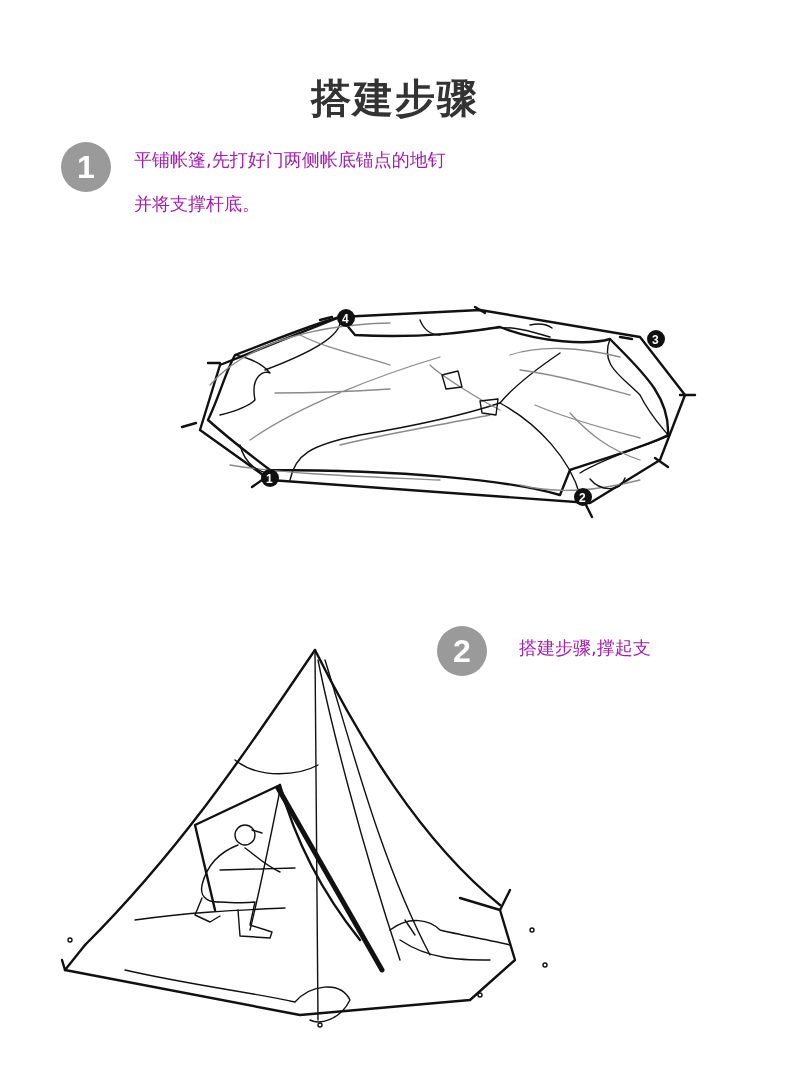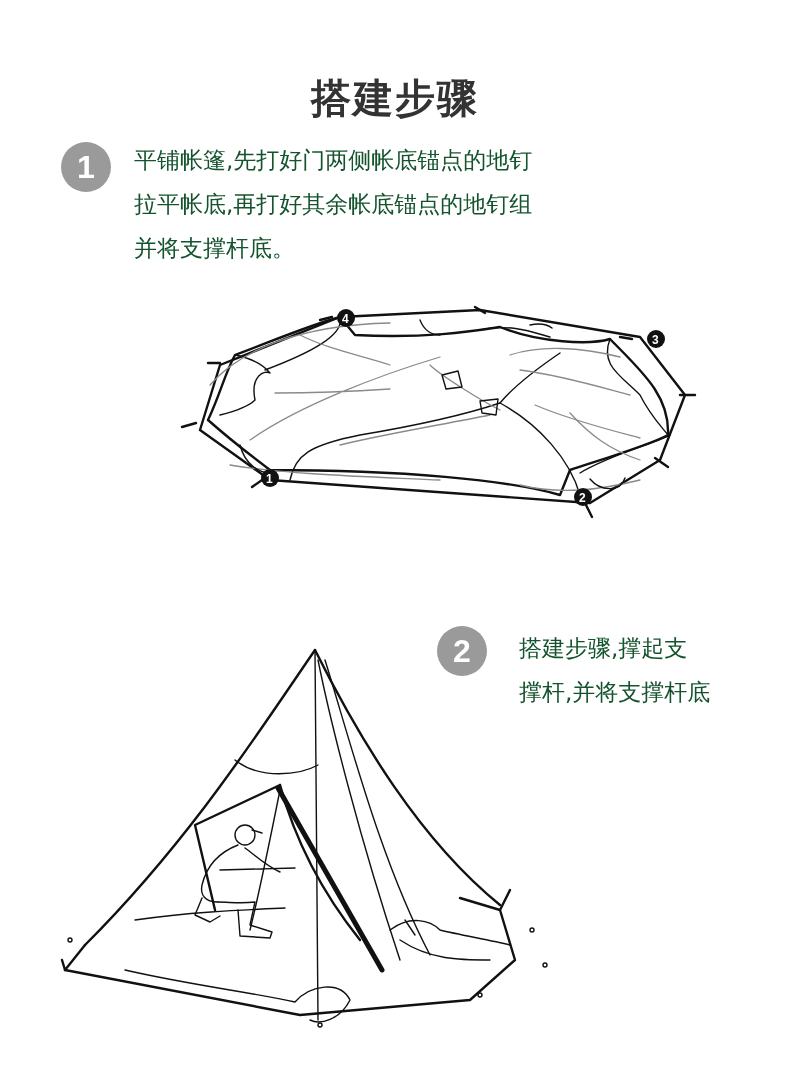--- a/index.html
+++ b/index.html
@@ -4,38 +4,37 @@
 <style>
   html, body { margin: 0; padding: 0; background: #ffffff; }
   body { width: 790px; height: 1078px; position: relative; overflow: hidden;
          font-family: "DejaVu Sans", "Liberation Sans", sans-serif; color: #333333; }
   .title { position: absolute; left: 0; top: 44px; width: 790px; text-align: center;
            font-size: 40px; font-weight: bold; color: #333333; letter-spacing: 2px; }
   .badge { position: absolute; width: 50px; height: 50px; border-radius: 50%;
            background: #9a9a9a; color: #ffffff; font-size: 32px; font-weight: bold;
            display: flex; align-items: center; justify-content: center;
            font-family: "Liberation Sans", sans-serif; }
-  .step-text { position: absolute; font-size: 23px; line-height: 44px; color: #14532d; }
+  .step-text { position: absolute; font-size: 18px; line-height: 44px; color: #a21caf; }
   .illus { position: absolute; }
   svg .k { fill: none; stroke: #111; stroke-width: 2.4; stroke-linejoin: round; stroke-linecap: round; }
   svg .t { fill: none; stroke: #111; stroke-width: 1.4; stroke-linejoin: round; stroke-linecap: round; }
   svg .g { fill: none; stroke: #8a8a8a; stroke-width: 1.3; stroke-linecap: round; }
   svg .pole { fill: none; stroke: #111; stroke-width: 5; stroke-linecap: round; }
   .marker circle { fill: #111; }
   .marker text { fill: #fff; font-family: "Liberation Sans", sans-serif; font-weight: bold; font-size: 12px; }
 </style>
 </head>
 <body>
 
 <h1 class="title">搭建步骤</h1>
 
 <div class="badge" style="left:61px; top:142px;">1</div>
 <div class="step-text" style="left:134px; top:138px;">
   <div>平铺帐篷,先打好门两侧帐底锚点的地钉</div>
-  <div>拉平帐底,再打好其余帐底锚点的地钉组</div>
   <div>并将支撑杆底。</div>
 </div>
 
 <svg class="illus" style="left:180px; top:295px;" width="580" height="230" viewBox="0 0 580 230">
 
   <polyline class="k" points="20,135 40,70 160,22 300,15 460,42 505,100 480,165 410,208 90,185 20,135"></polyline>
 
   <g class="k">
     <line x1="2" y1="132" x2="16" y2="128"></line>
       <line x1="28" y1="68" x2="40" y2="68"></line>
@@ -80,21 +79,20 @@
   </g>
   <g class="marker">
     <circle cx="166" cy="23" r="9"></circle>
       <text x="162" y="28">4</text>
   </g>
 </svg>
 
 <div class="badge" style="left:437px; top:626px;">2</div>
 <div class="step-text" style="left:519px; top:626px;">
   <div>搭建步骤,撑起支</div>
-  <div>撑杆,并将支撑杆底</div>
 </div>
 
 <svg class="illus" style="left:40px; top:640px;" width="520" height="400" viewBox="0 0 520 400">
 
   <path class="k" d="M275,10 C220,90 150,200 45,305"></path>
   <path class="k" d="M275,10 C320,100 380,200 460,265"></path>
 
   <polyline class="k" points="25,330 260,375 430,360 475,320 460,270 420,258"></polyline>
   <path class="k" d="M25,330 L45,305 M25,330 L22,320 M460,270 L470,250"></path>
 

